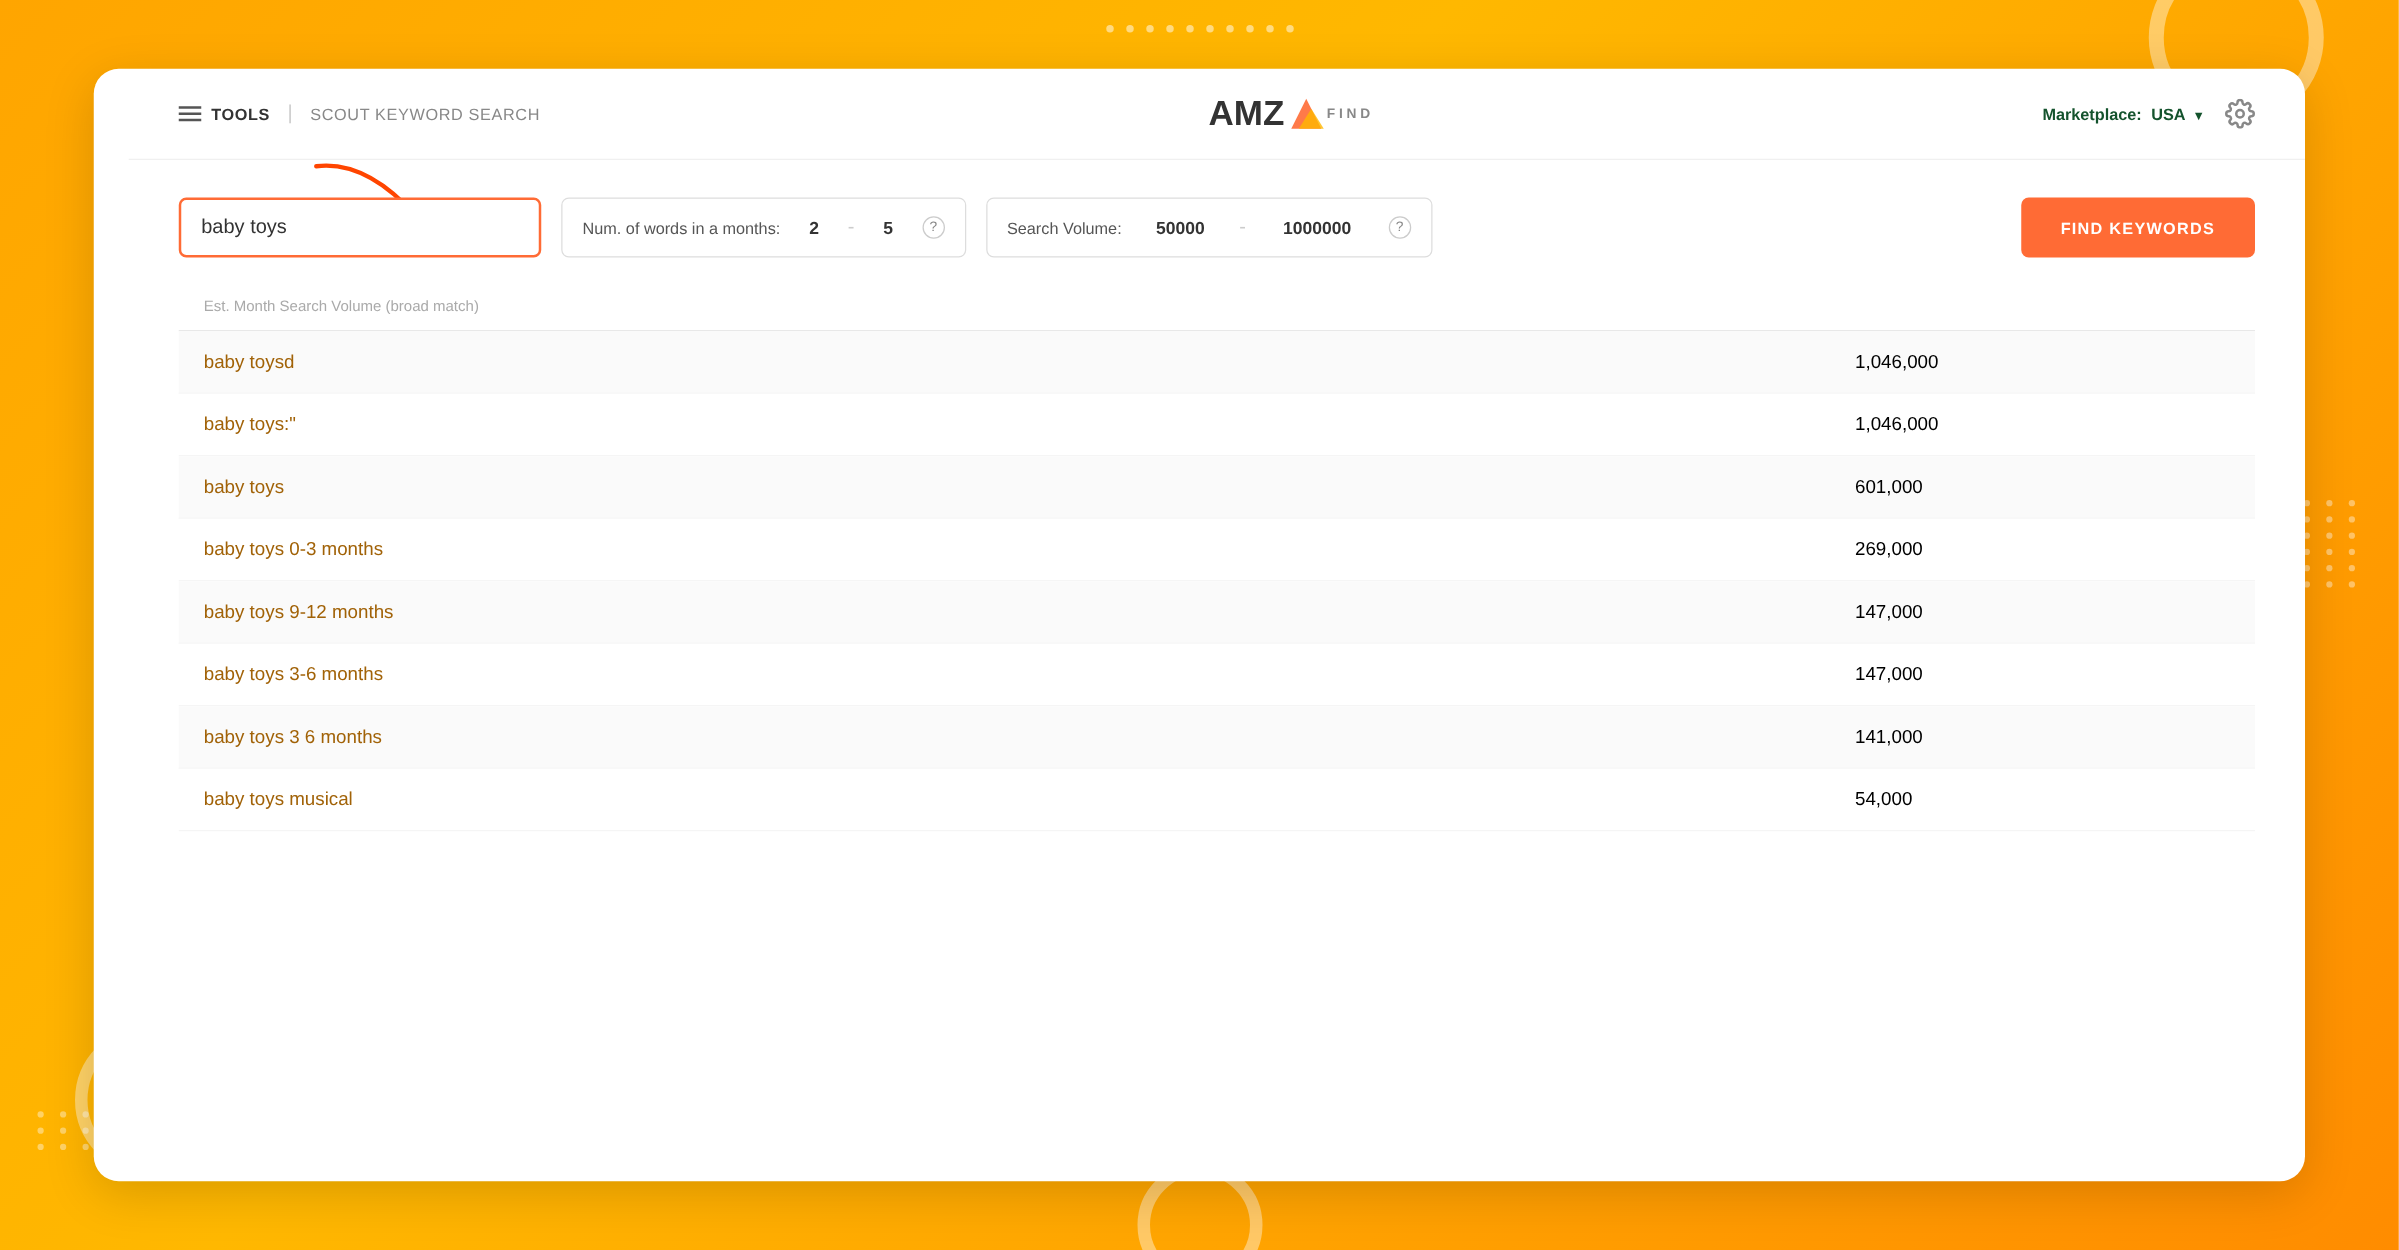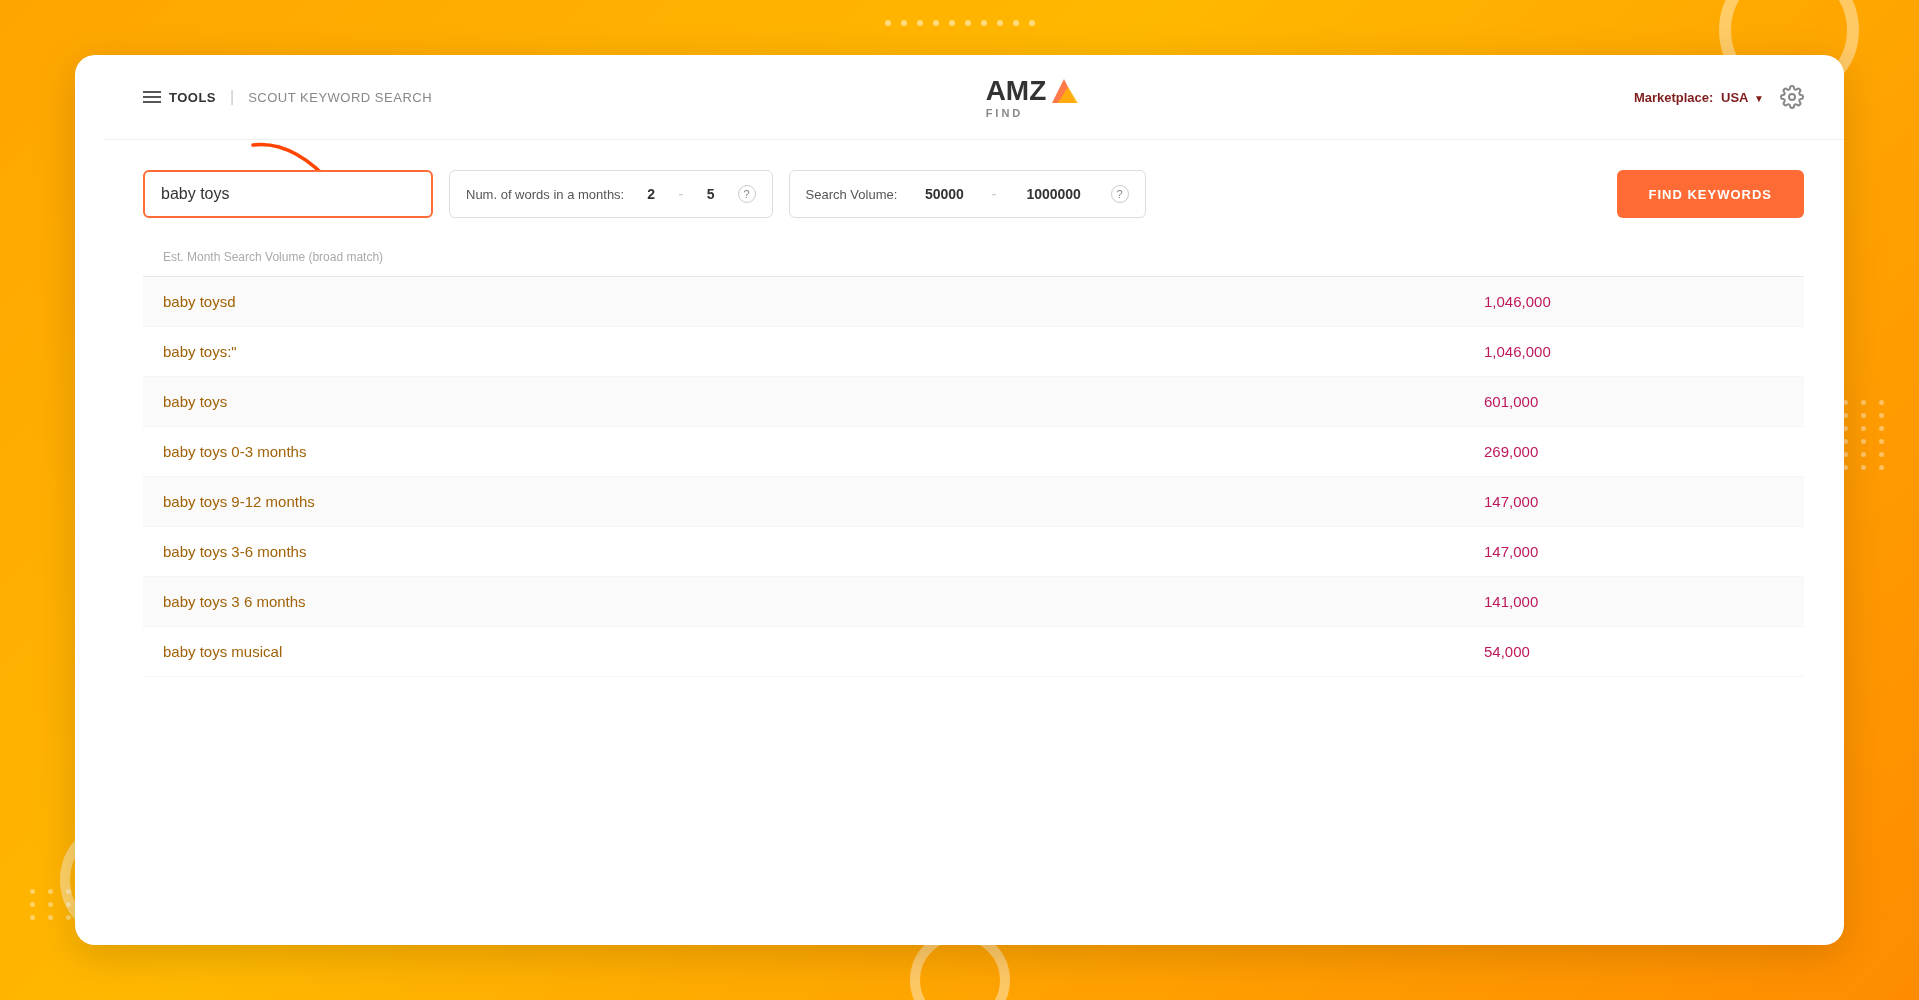--- a/index.html
+++ b/index.html
@@ -138,21 +138,21 @@
     }
     .header-subtitle {
       font-size: 13px;
       color: #888;
       letter-spacing: 0.5px;
     }
 
     
     .logo {
       display: flex;
-      flex-direction: column;
+      align-items: center;
     }
     .logo-amz {
       font-size: 28px;
       font-weight: 900;
       color: #333;
       line-height: 1;
       display: flex;
       align-items: center;
     }
     .logo-icon {
@@ -173,21 +173,21 @@
       display: flex;
       align-items: center;
       gap: 16px;
     }
     .marketplace-selector {
       font-size: 13px;
       color: #888;
       cursor: pointer;
     }
     .marketplace-selector span {
-      color: #7f1d1d;
+      color: #14532d;
       font-weight: 600;
     }
     .settings-icon {
       width: 24px;
       height: 24px;
       cursor: pointer;
       color: #888;
     }
 
     
@@ -297,21 +297,21 @@
     .table-row:nth-child(even) {
       background: #ffffff;
     }
     .keyword-cell {
       font-size: 15px;
       color: #a16207;
       cursor: pointer;
     }
     .volume-cell {
       font-size: 15px;
-      color: #be185d;
+      color: #000000;
     }
   </style>
 </head>
 <body>
 
 <div class="bg-circle-top-right"></div>
 <div class="bg-circle-bottom-left"></div>
 <div class="bg-circle-bottom-center"></div>
 
 <div class="bg-dots-top">

